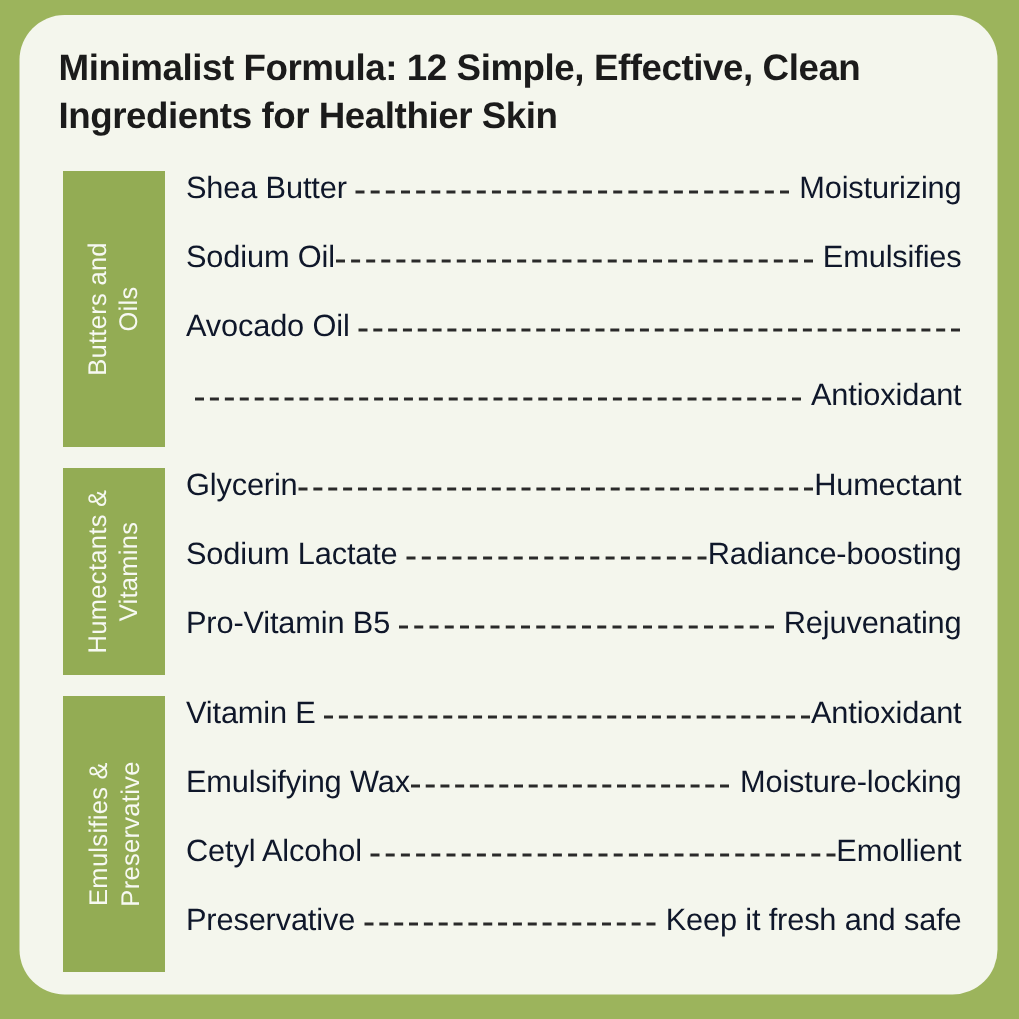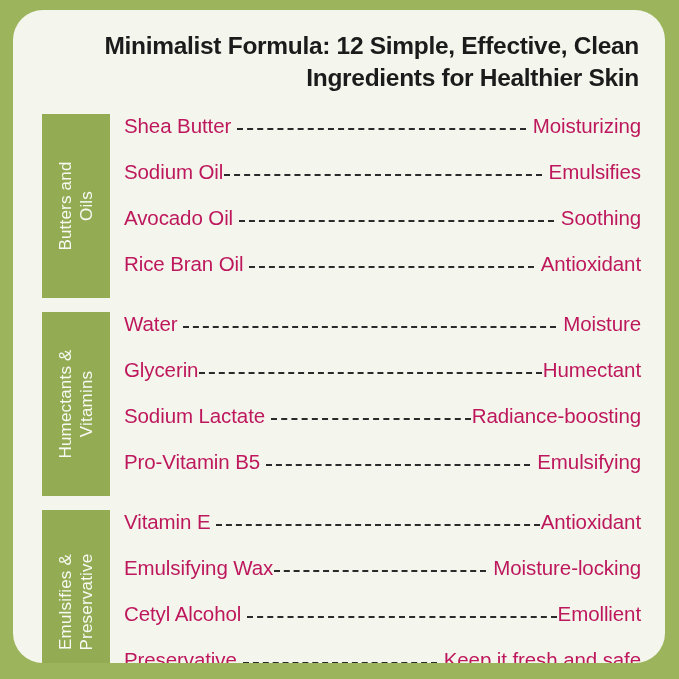--- a/index.html
+++ b/index.html
@@ -29,21 +29,21 @@
     background: #f4f6ed;
     border-radius: 30px;
     box-sizing: border-box;
     overflow: hidden;
   }
   .title {
     position: absolute;
     left: 26px;
     top: 20px;
     width: 600px;
-    text-align: right;
+    text-align: left;
     font-family: "Liberation Sans", sans-serif;
     font-weight: bold;
     font-size: 24.5px;
     line-height: 32px;
     letter-spacing: -0.3px;
     color: #1b1b1b;
   }
   .content {
     position: absolute;
     left: 0;
@@ -85,21 +85,21 @@
     padding-left: 14px;
     padding-right: 24px;
     box-sizing: border-box;
   }
   .row {
     display: flex;
     align-items: baseline;
     height: 46px;
     font-family: "Liberation Sans", sans-serif;
     font-size: 20.5px;
-    color: #be185d;
+    color: #0f172a;
     letter-spacing: -0.1px;
     white-space: nowrap;
   }
   .ingredient {
     flex: 0 0 auto;
   }
   .leader {
     flex: 1 1 auto;
     position: relative;
     height: 1px;
@@ -137,57 +137,50 @@
             <span class="benefit gap-sm">Moisturizing</span>
           </div>
           <div class="row">
             <span class="ingredient">Sodium Oil</span>
             <span class="leader"></span>
             <span class="benefit gap-sm">Emulsifies</span>
           </div>
           <div class="row">
             <span class="ingredient">Avocado Oil</span>
             <span class="leader gap-sm"></span>
-            <span class="benefit gap-sm">Soothing</span>
-          </div>
-          <div class="row">
-            <span class="ingredient">Rice Bran Oil</span>
+          </div>
+          <div class="row">
             <span class="leader gap-sm"></span>
             <span class="benefit gap-sm">Antioxidant</span>
           </div>
         </div>
       </div>
 
       <div class="group">
         <div class="cat-block">
           <div class="cat-rot">
             <span>Humectants &amp;</span>
             <span class="l2">Vitamins</span>
           </div>
         </div>
         <div class="rows">
           <div class="row">
-            <span class="ingredient">Water</span>
-            <span class="leader gap-sm"></span>
-            <span class="benefit gap-sm">Moisture</span>
-          </div>
-          <div class="row">
             <span class="ingredient">Glycerin</span>
             <span class="leader"></span>
             <span class="benefit">Humectant</span>
           </div>
           <div class="row">
             <span class="ingredient">Sodium Lactate</span>
             <span class="leader gap-sm"></span>
             <span class="benefit">Radiance-boosting</span>
           </div>
           <div class="row">
             <span class="ingredient">Pro-Vitamin B5</span>
             <span class="leader gap-sm"></span>
-            <span class="benefit gap-sm">Emulsifying</span>
+            <span class="benefit gap-sm">Rejuvenating</span>
           </div>
         </div>
       </div>
 
       <div class="group">
         <div class="cat-block">
           <div class="cat-rot">
             <span>Emulsifies &amp;</span>
             <span class="l2">Preservative</span>
           </div>

